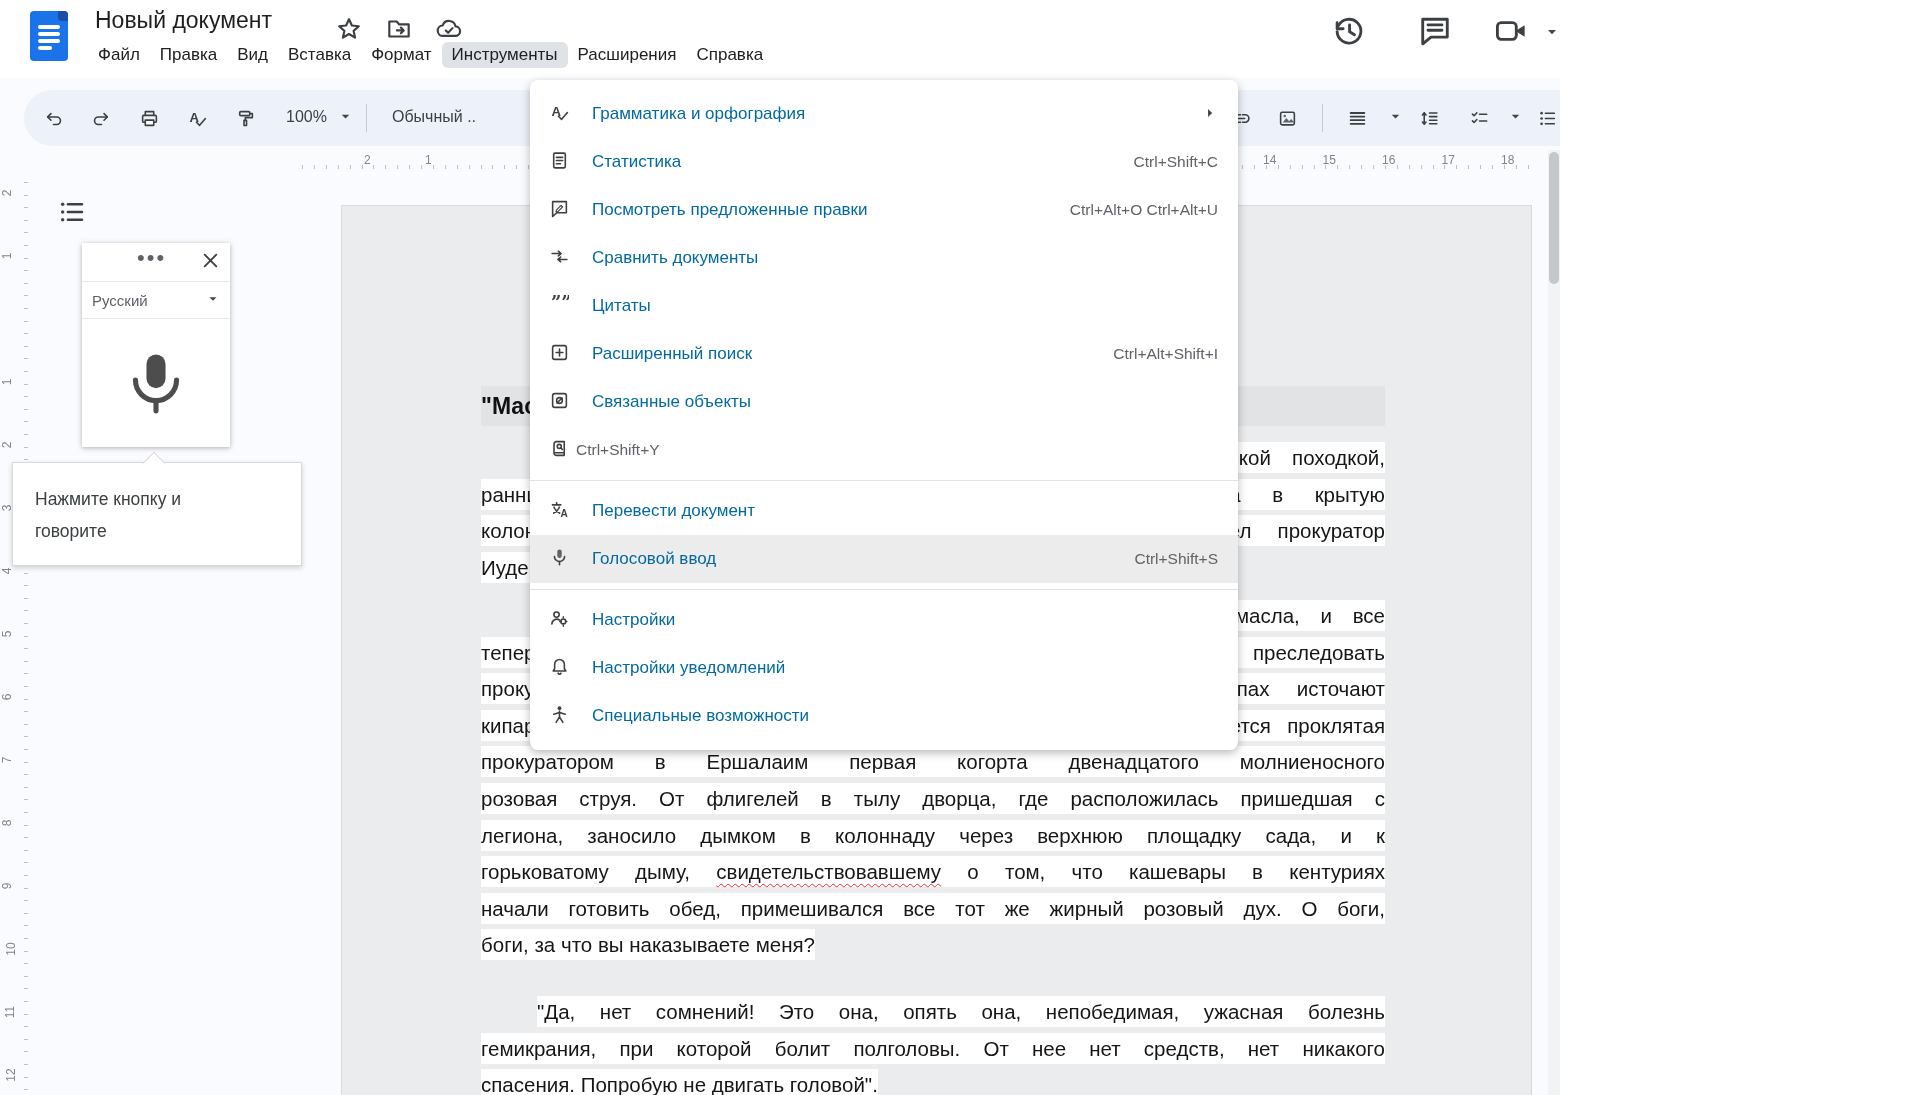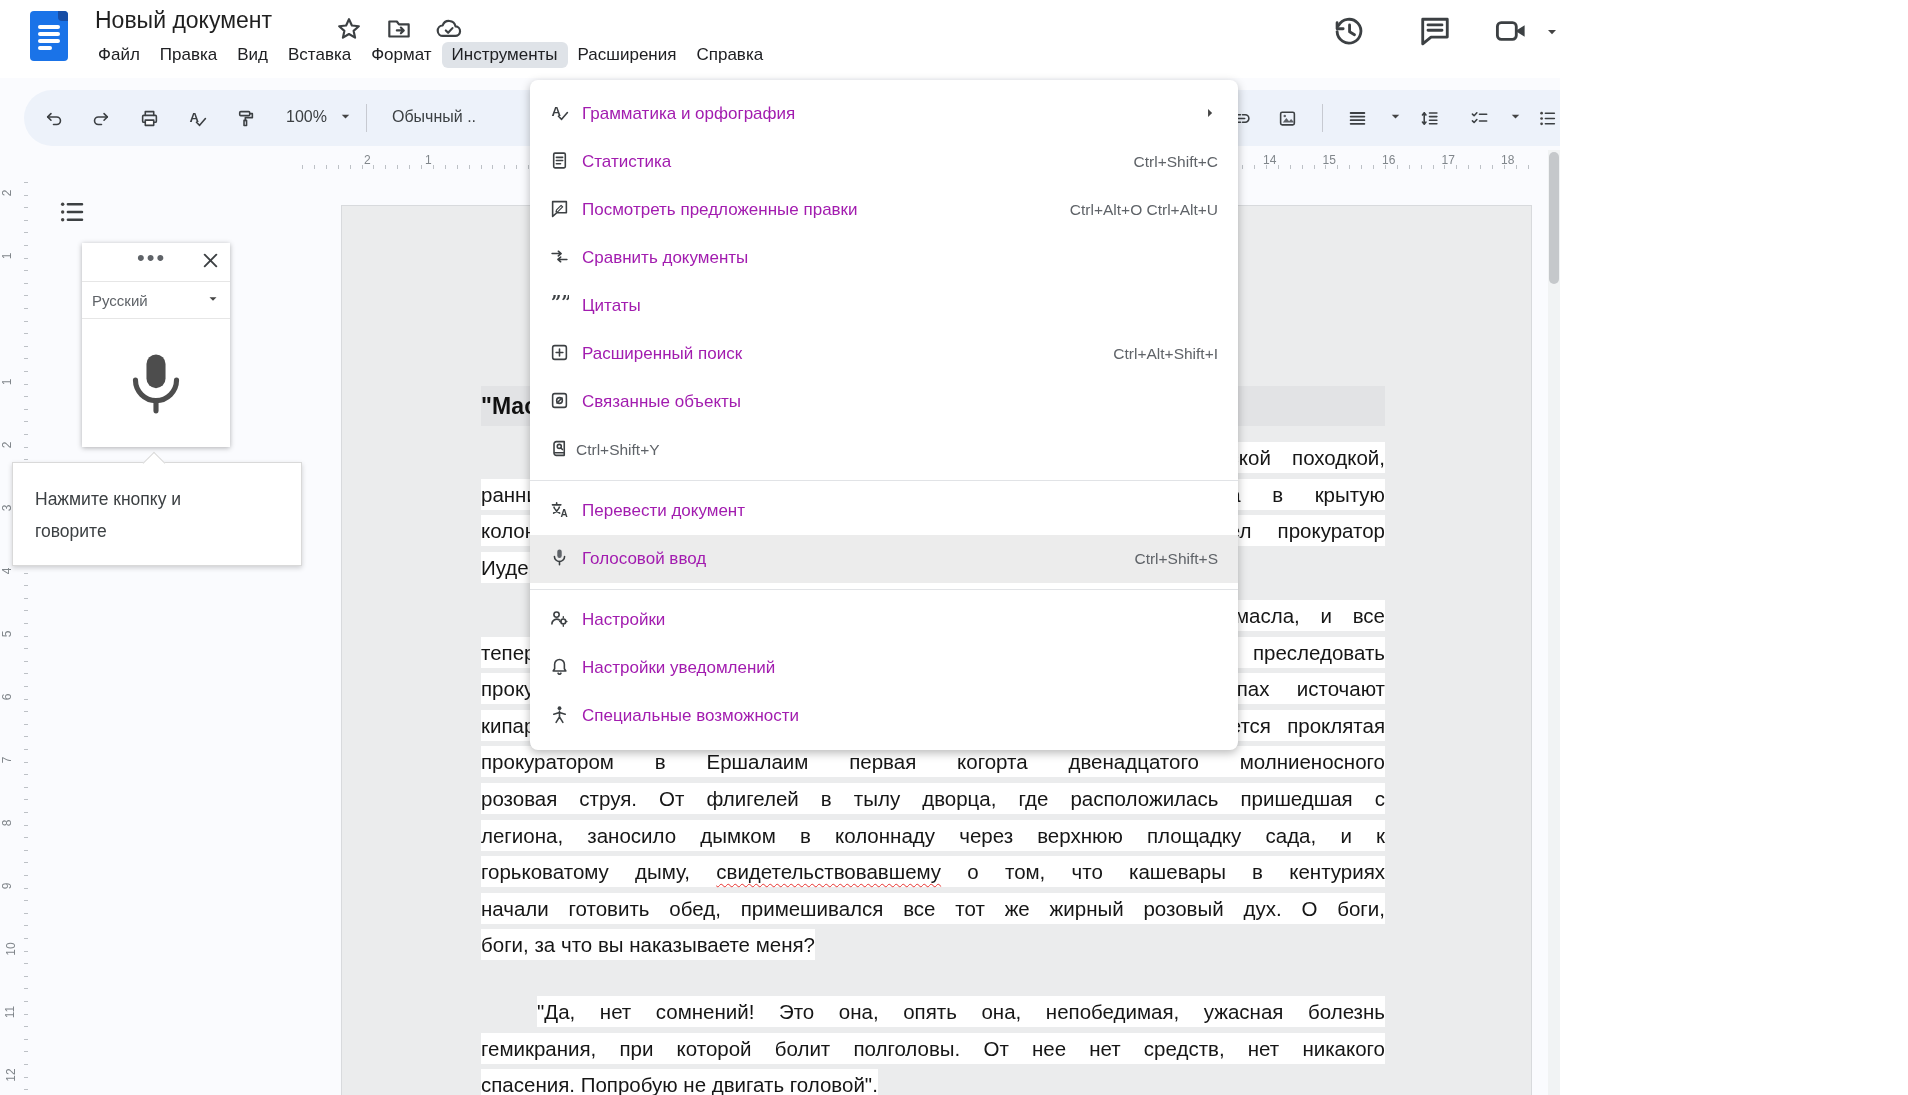--- a/index.html
+++ b/index.html
@@ -49,21 +49,21 @@
   .tl.indent{padding-left:56px;}
   .band{background:#fff;padding:4px 0;}
   .misspell{text-decoration:underline;text-decoration-style:wavy;text-decoration-color:#e8322e;
             text-decoration-thickness:1px;text-underline-offset:4px;}
   
   .menu{position:absolute;left:530px;top:80px;width:708px;background:#fff;border-radius:8px;
         box-shadow:0 3px 10px rgba(0,0,0,.28);padding:10px 0;z-index:40;}
   .mrow{height:48px;display:flex;align-items:center;padding:0 20px;}
   .mrow.hl{background:#ececec;}
   .mrow .ic{width:26px;font-size:19px;color:#3c4043;line-height:1;}
-  .mrow .lab{flex:1;margin-left:6px;font-size:17px;color:#a21caf;}
+  .mrow .lab{flex:1;margin-left:16px;font-size:17px;color:#0369a1;}
   .mrow .sc{font-size:15.5px;color:#5f6368;}
   .mrow .sub{font-size:16px;color:#444;line-height:1;}
   .mdiv{height:1px;background:#e1e3e6;margin:6px 0;}
   
   .vwidget{position:absolute;left:82px;top:243px;width:148px;height:204px;background:#fff;
            box-shadow:0 1px 5px rgba(0,0,0,.3);z-index:30;}
   .vw-head{height:38px;border-bottom:1px solid #e6e6e6;position:relative;}
   .vw-dots{position:absolute;left:55px;top:2px;font-size:22px;color:#5f6368;letter-spacing:2px;}
   .vw-close{position:absolute;right:10px;top:8px;font-size:19px;color:#333;line-height:1;}
   .vw-lang{height:36px;border-bottom:1px solid #e6e6e6;display:flex;align-items:center;padding:0 10px;}

